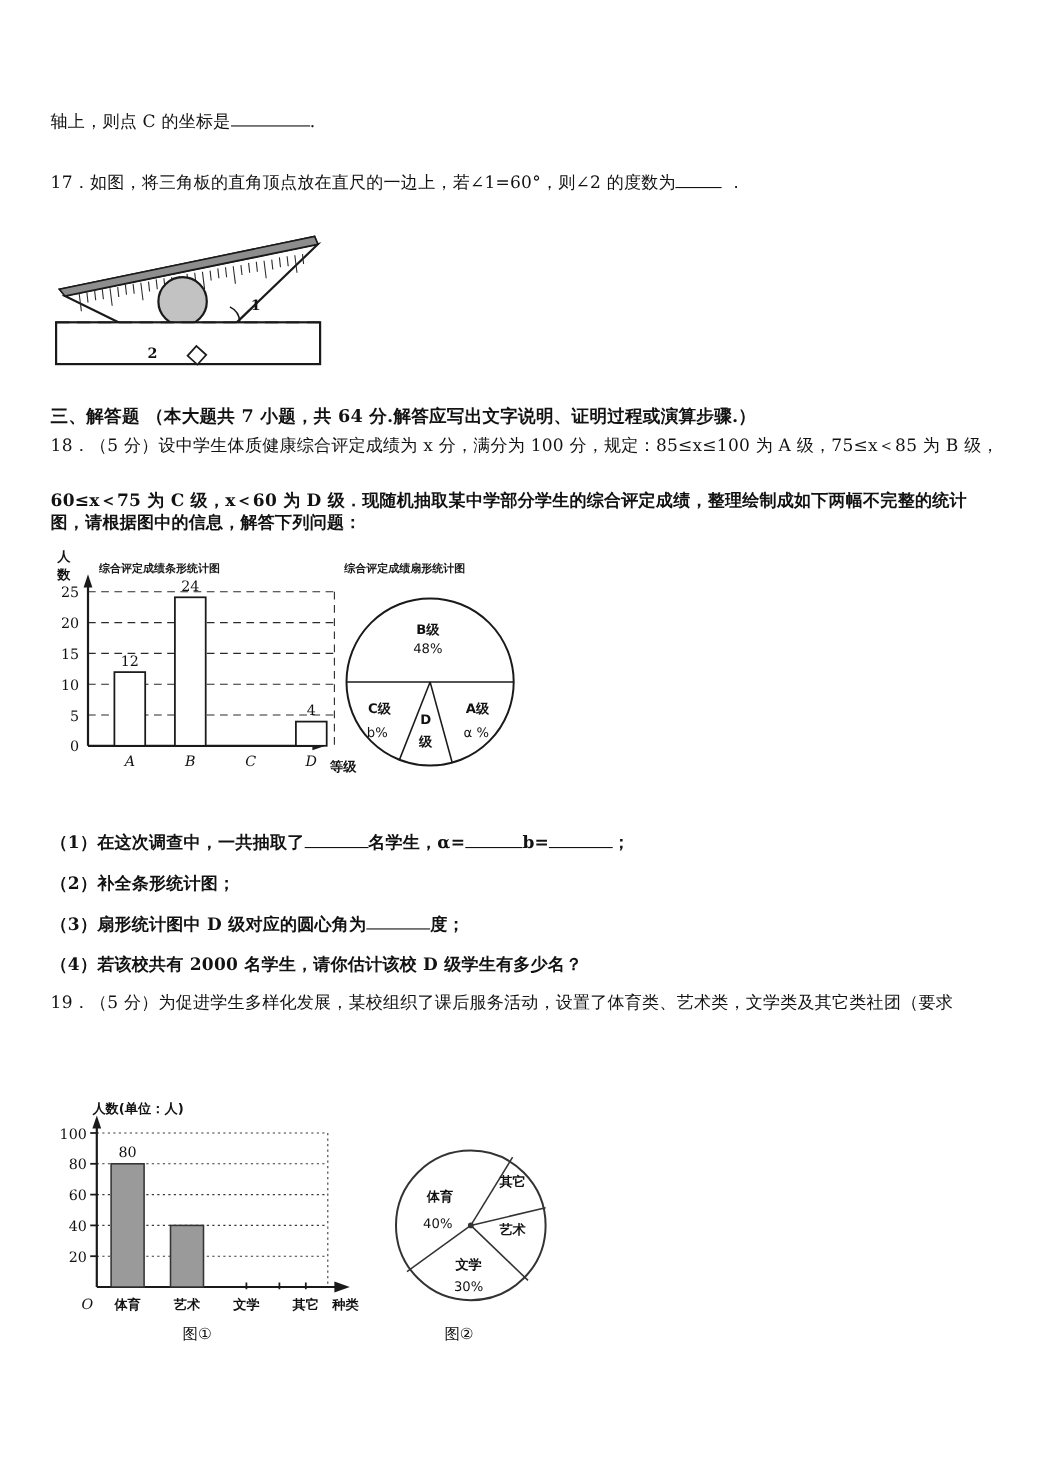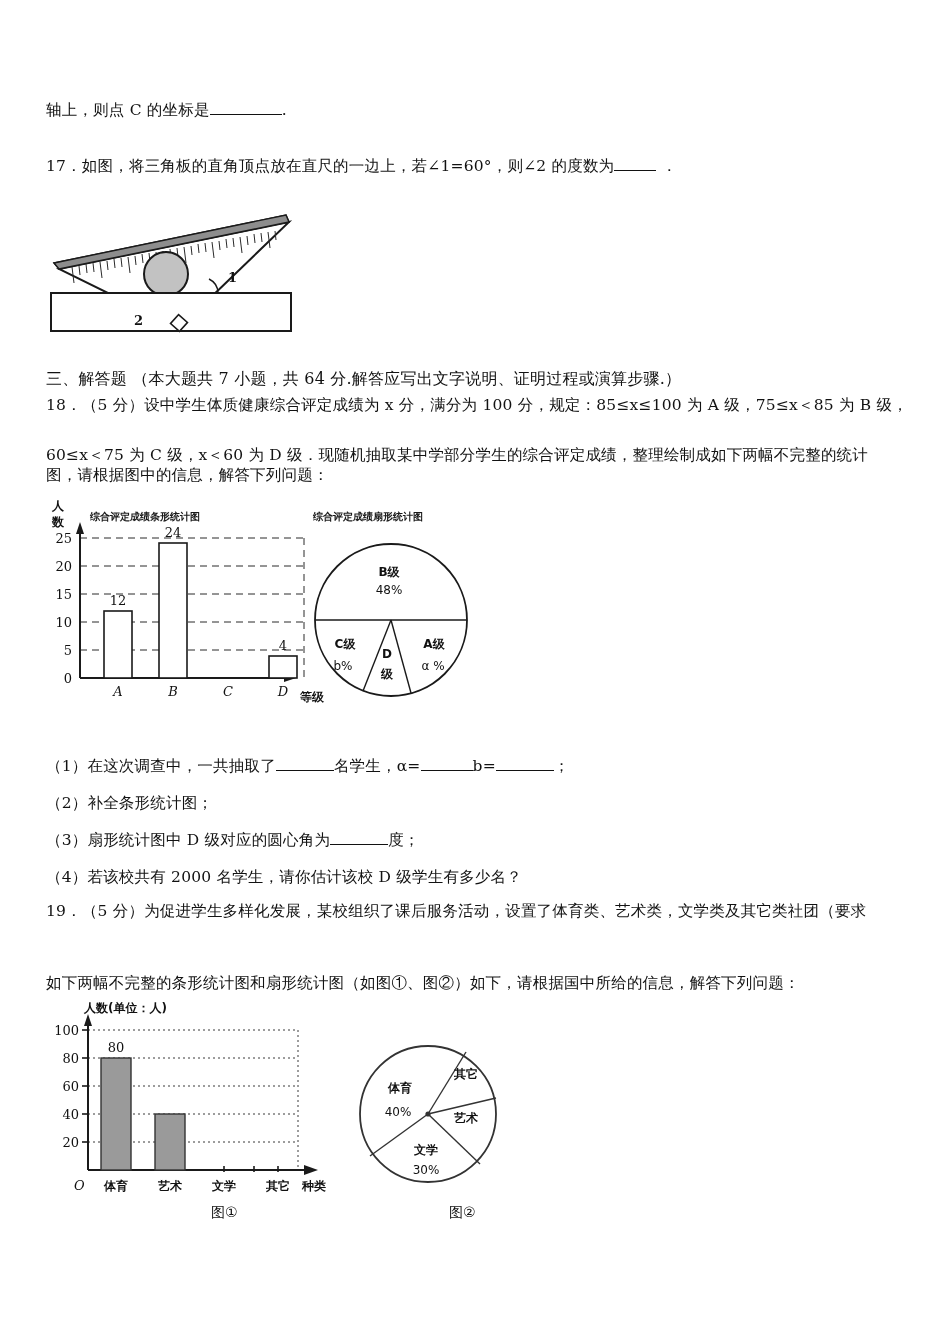--- a/index.html
+++ b/index.html
@@ -23,21 +23,21 @@
   }
   .txt {
     position: absolute;
     font-family: "DejaVu Serif", "Liberation Serif", serif;
     font-size: 15.5px;
     line-height: 20px;
     color: #121212;
     white-space: nowrap;
     letter-spacing: 0.2px;
   }
-  .txt.bold { font-weight: normal; }
+  .txt.bold { font-weight: bold; }
   .blank {
     display: inline-block;
     border-bottom: 1.3px solid #121212;
     vertical-align: baseline;
   }
   .b-short { width: 52px; }
   .b-mid   { width: 58px; }
   .b-long  { width: 72px; }
   .b-xs    { width: 42px; }
 
@@ -78,21 +78,20 @@
   .pielab {
     font-family: "DejaVu Sans", "Liberation Sans", sans-serif;
     font-size: 12px;
     fill: #111;
   }
   .figcap {
     position: absolute;
     font-family: "DejaVu Sans", "Liberation Sans", sans-serif;
     font-size: 14px;
     color: #111;
-    margin-left: 45px;
   }
 </style>
 </head>
 <body>
 
 <div class="page">
 
   <div class="txt" style="left:46px; top:88px;">
     <span>轴上，则点 C 的坐标是</span><span class="blank b-long"></span>.
   </div>
@@ -248,21 +247,20 @@
   </div>
   <div class="txt bold" style="left:46px; top:781px;">（2）补全条形统计图；</div>
   <div class="txt bold" style="left:46px; top:818px;">
     <span>（3）扇形统计图中 D 级对应的圆心角为</span><span class="blank b-mid"></span><span>度；</span>
   </div>
   <div class="txt bold" style="left:46px; top:855px;">（4）若该校共有 2000 名学生，请你估计该校 D 级学生有多少名？</div>
 
   <div class="txt" style="left:46px; top:889px;">
     <span>19．</span><span>（5 分）</span><span class="bold">为促进学生多样化发展，某校组织了课后服务活动，设置了体育类、艺术类，文学类及其它类社团（要求</span>
   </div>
-  <div class="txt bold" style="left:46px; top:961px;">如下两幅不完整的条形统计图和扇形统计图（如图①、图②）如下，请根据国中所给的信息，解答下列问题：</div>
 
   <div class="fig19">
 
     <svg width="300" height="216" viewBox="0 0 300 216">
 
       <text x="36" y="12" class="flab" font-size="13" font-weight="bold">人数(单位：人)</text>
 
       <g stroke="#3a3a3a" stroke-width="1" stroke-dasharray="2 3">
         <line x1="40" y1="30" x2="250" y2="30"></line>
         <line x1="40" y1="58" x2="250" y2="58"></line>

